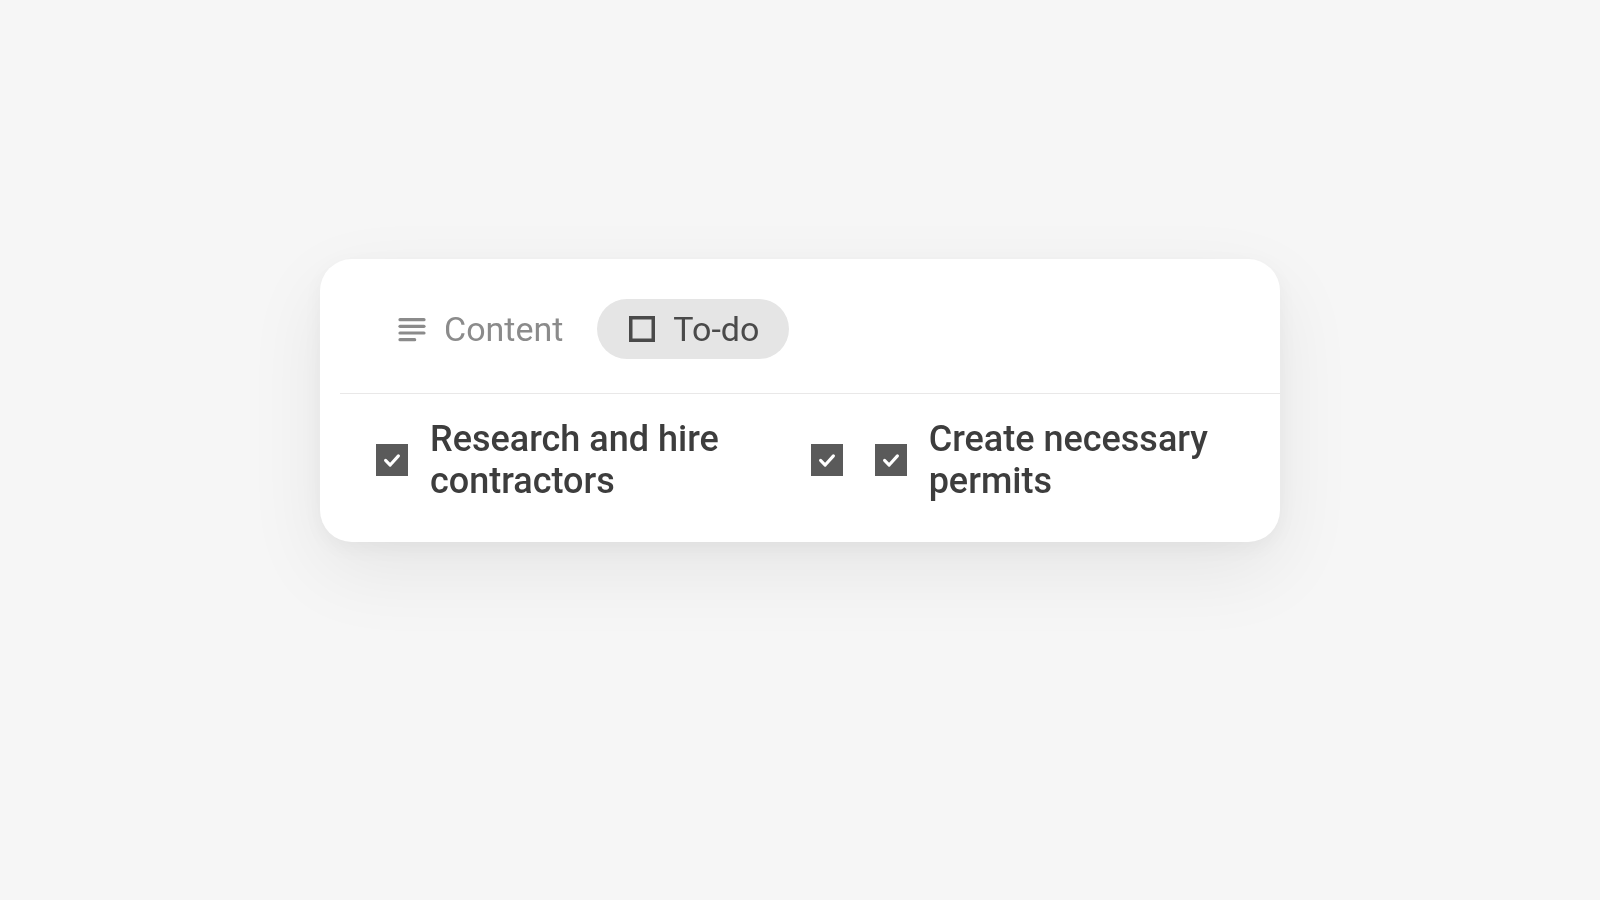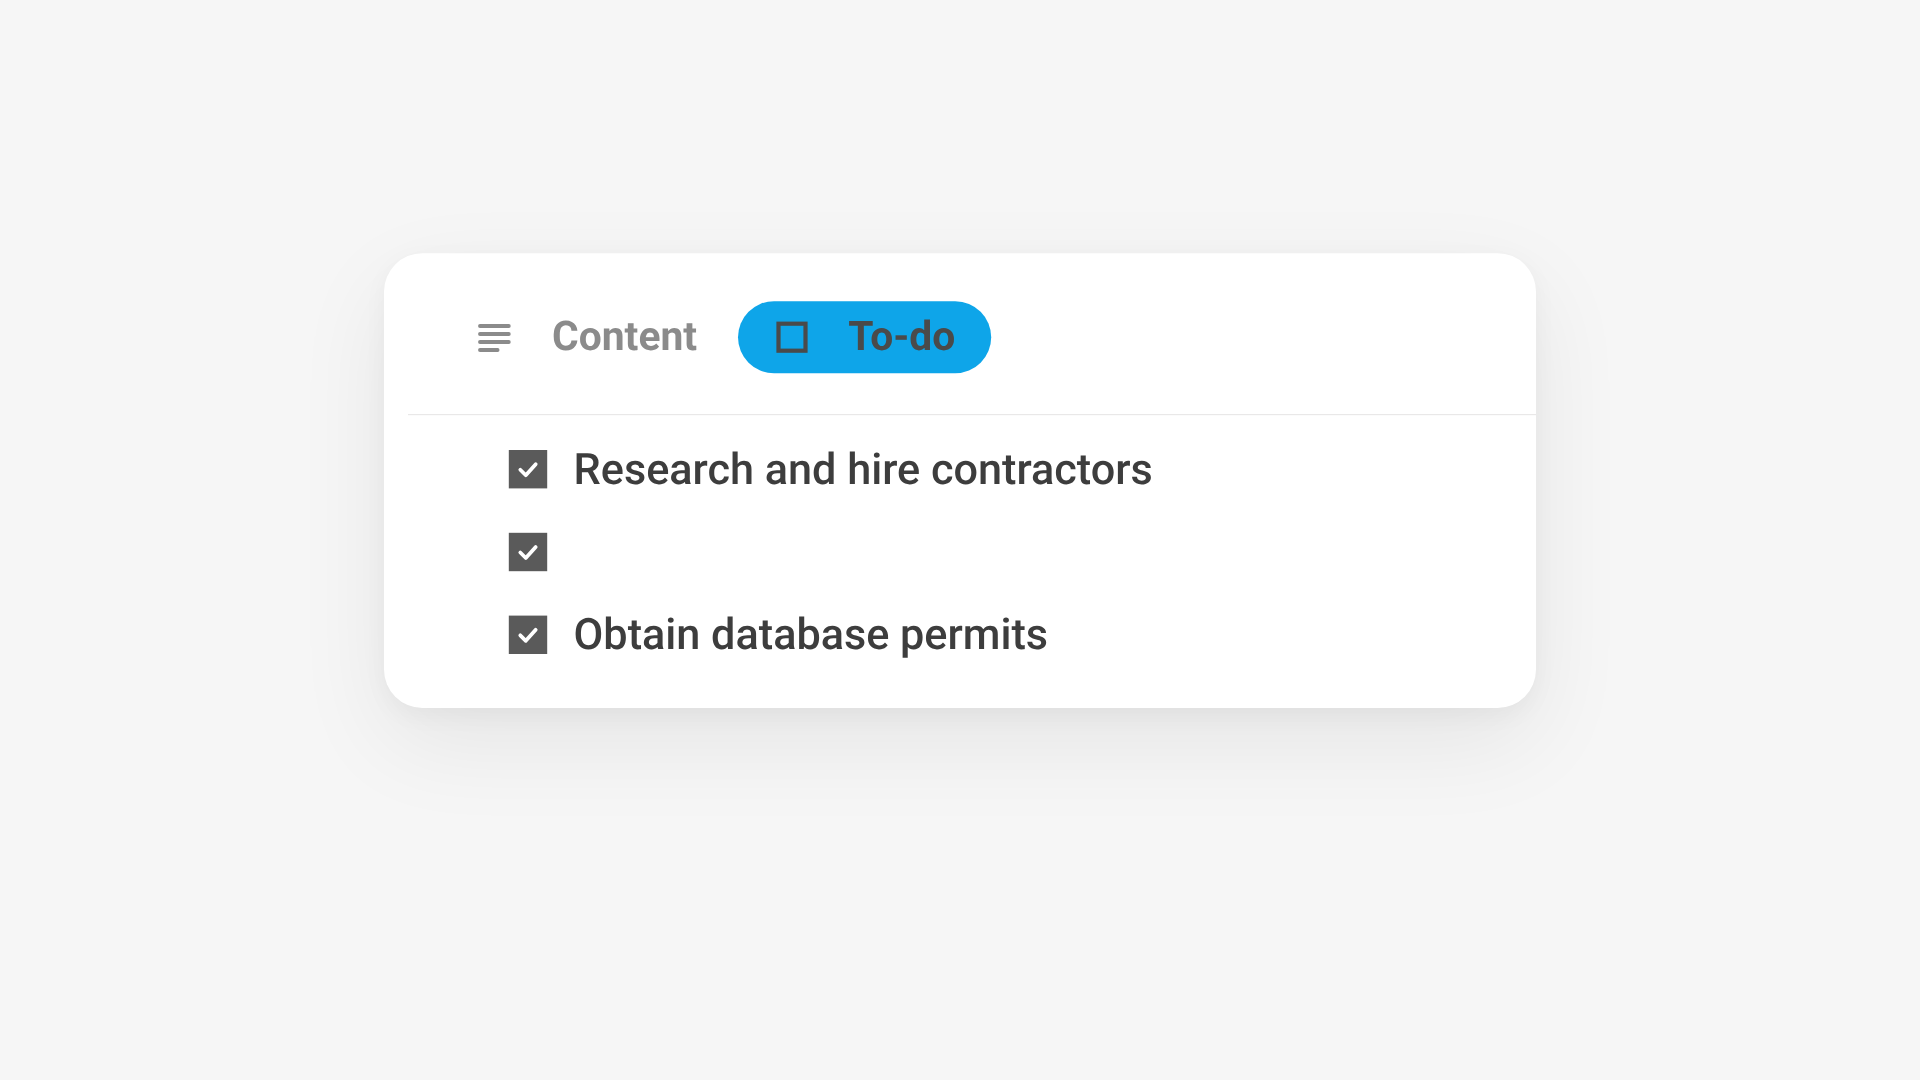--- a/index.html
+++ b/index.html
@@ -29,44 +29,42 @@
       display: flex;
       align-items: center;
       gap: 34px;
       padding: 0 56px 34px 56px;
       border-bottom: 1px solid #e9e8e8;
       margin-left: 20px;
     }
     .tab {
       display: flex;
       align-items: center;
-      gap: 32px;
+      gap: 16px;
       color: #8b8b8b;
       font-size: 34px;
-      font-weight: 700;
+      font-weight: 400;
       cursor: pointer;
       user-select: none;
     }
     .tab.active {
-      background: #0ea5e9;
+      background: #e5e5e5;
       color: #4a4a4a;
       padding: 10px 30px;
       border-radius: 999px;
     }
     .tab-icon {
       display: inline-flex;
       align-items: center;
       justify-content: center;
     }
     .list {
       padding: 24px 56px 0 56px;
       display: flex;
-      flex-direction: column;
       gap: 32px;
-      margin-left: 48px;
     }
     .list-item {
       display: flex;
       align-items: center;
       gap: 22px;
       font-size: 36px;
       font-weight: 500;
       color: #3d3d3d;
     }
     .check-filled {
@@ -132,18 +130,18 @@
         </svg>
       </span>
     </div>
 
     <div class="list-item">
       <span class="check-filled">
         <svg viewBox="0 0 24 24" fill="none">
           <path d="M5 12.5L10 17.5L19 7.5" stroke="#ffffff" stroke-width="3.4" stroke-linecap="round" stroke-linejoin="round"></path>
         </svg>
       </span>
-      <span>Obtain database permits</span>
+      <span>Create necessary permits</span>
     </div>
 
   </div>
 
 </div>
 
 </body></html>

